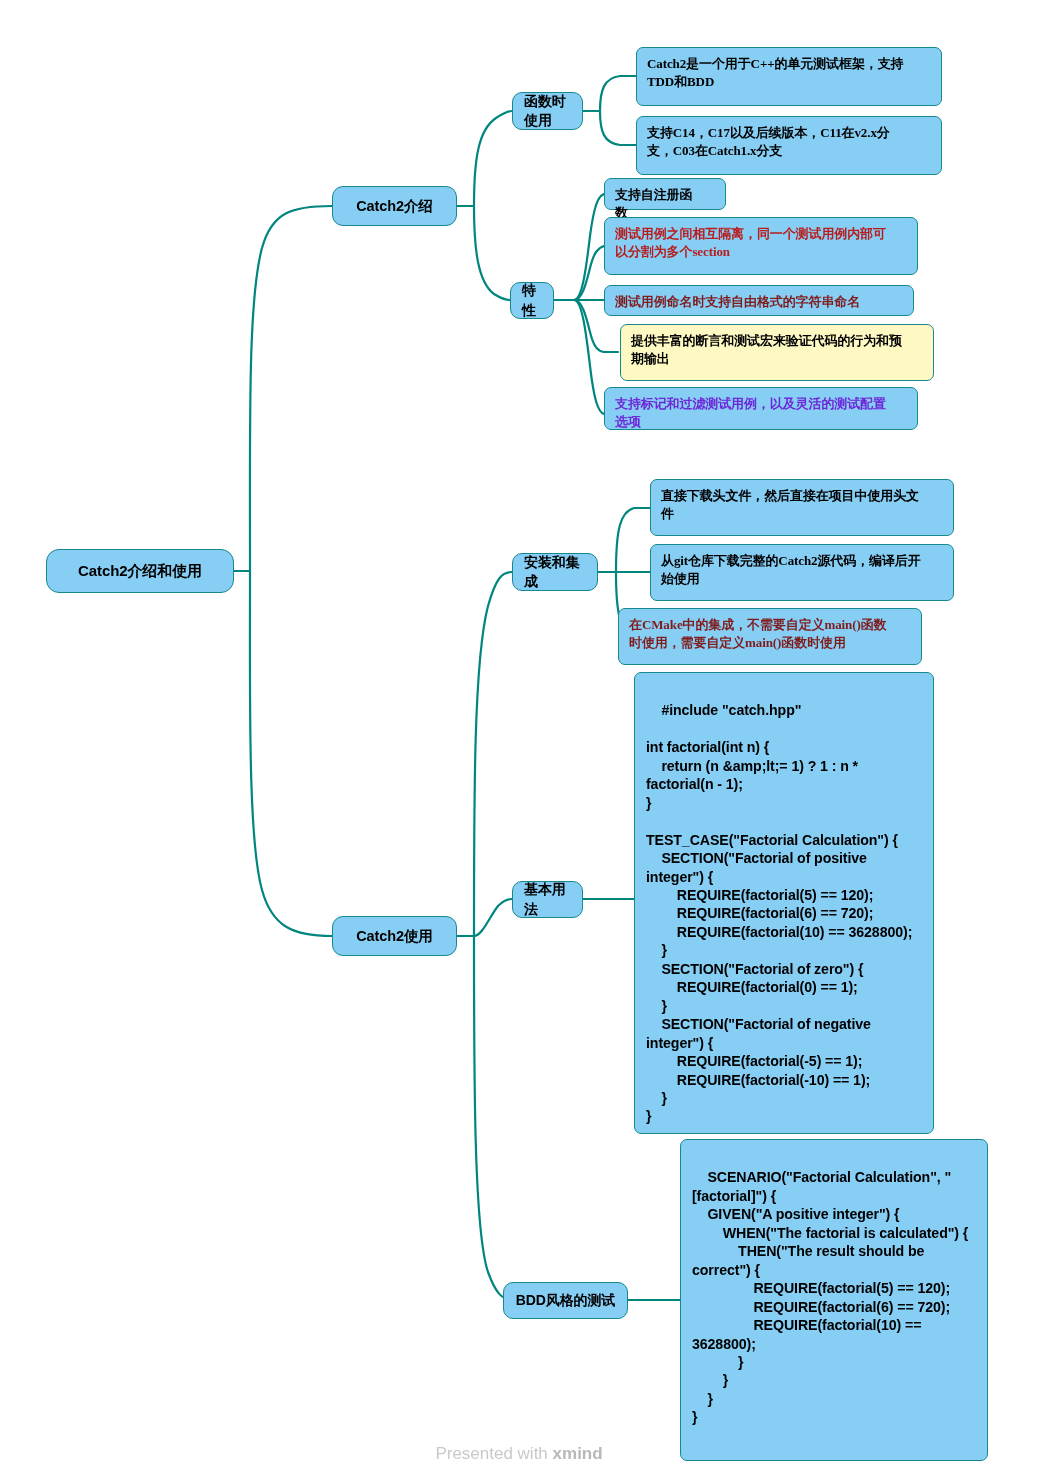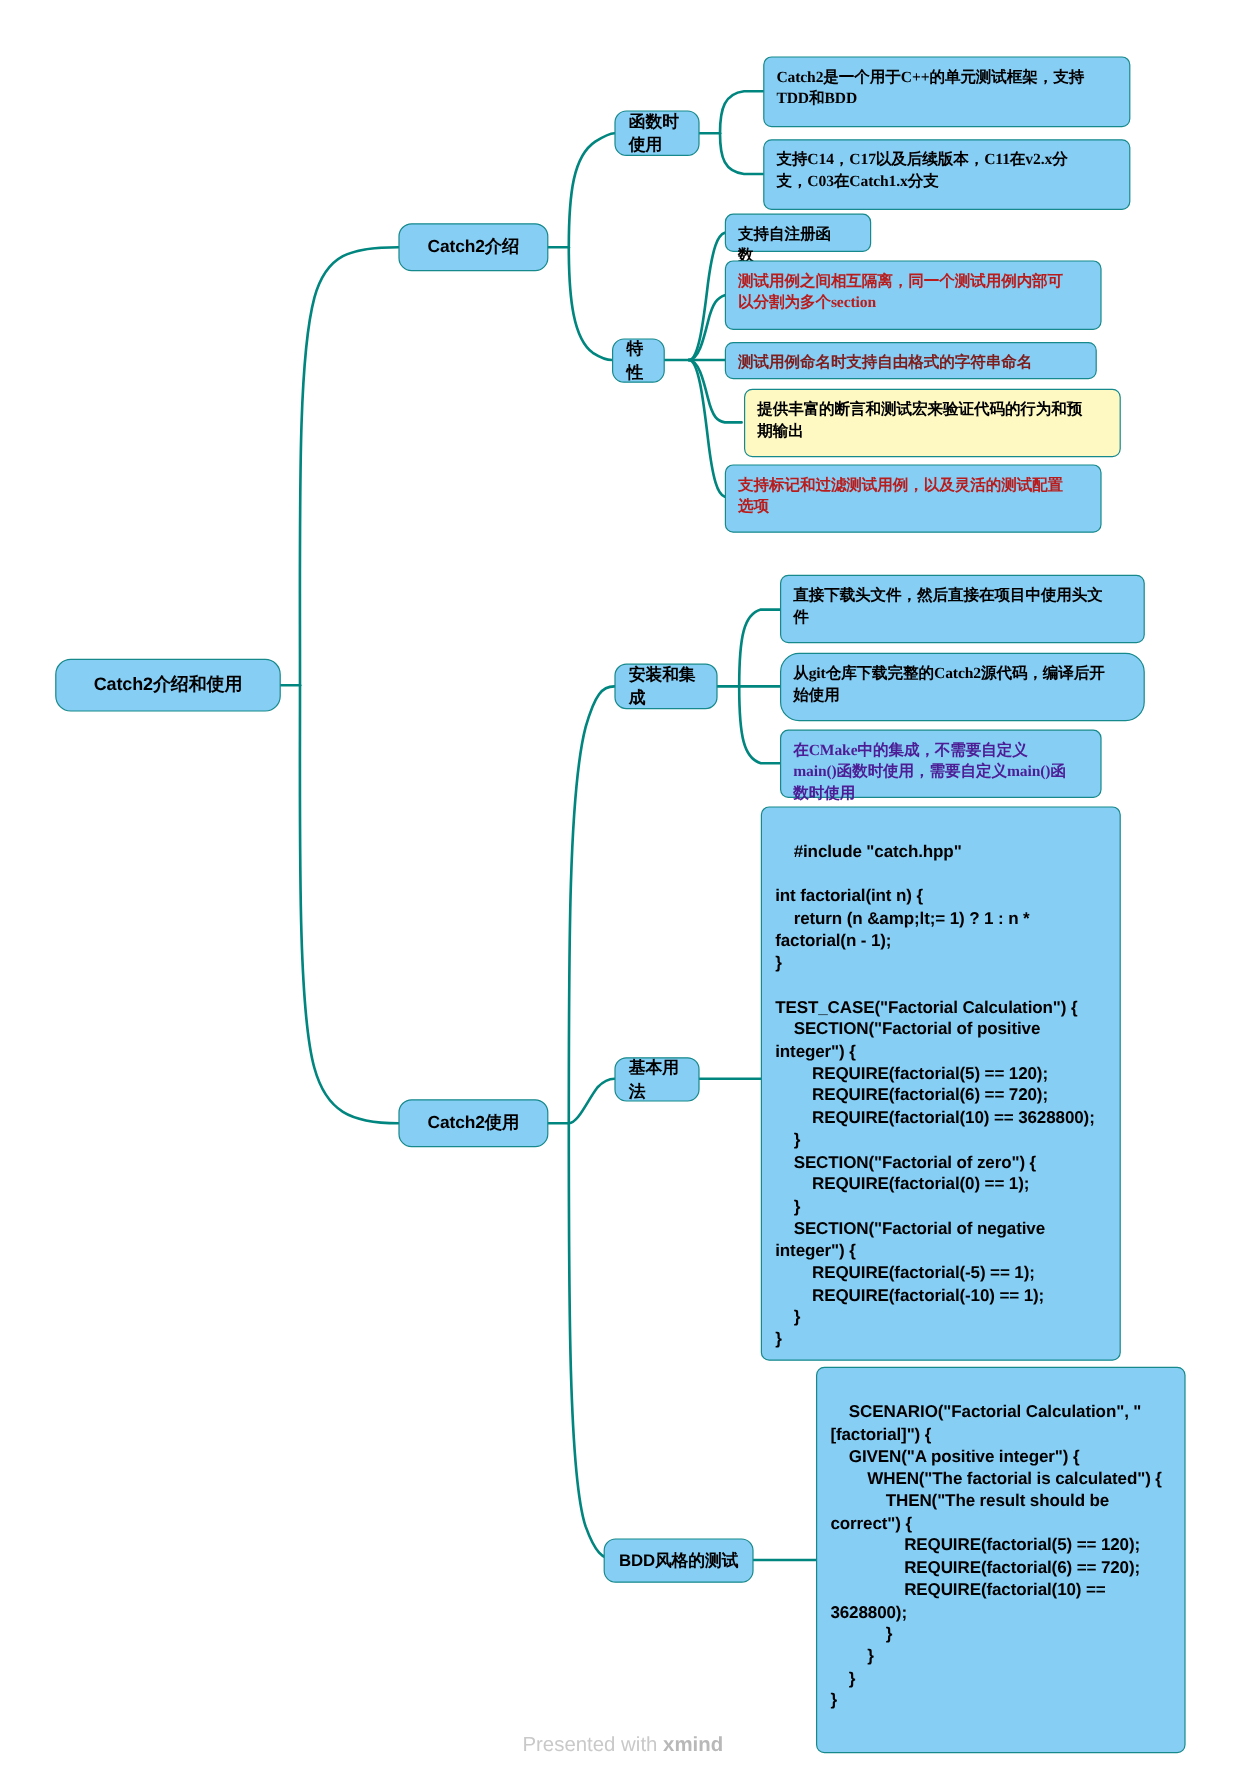--- a/index.html
+++ b/index.html
@@ -169,39 +169,39 @@
   </div>
   <div class="node leaf" style="left: 604px; top: 217px; width: 314px; height: 58px; background: rgb(135, 206, 245); border-color: rgb(21, 137, 139); color: #b91c1c;">
     <span>测试用例之间相互隔离，同一个测试用例内部可以分割为多个section</span>
   </div>
   <div class="node leaf" style="left: 604px; top: 285px; width: 310px; height: 31px; background: rgb(135, 206, 245); border-color: rgb(21, 137, 139); color: #7f1d1d;">
     <span>测试用例命名时支持自由格式的字符串命名</span>
   </div>
   <div class="node leaf" style="left: 620px; top: 324px; width: 314px; height: 57px; background: #fef9c3; border-color: rgb(21, 137, 139); color: rgb(0, 0, 0);">
     <span>提供丰富的断言和测试宏来验证代码的行为和预期输出</span>
   </div>
-  <div class="node leaf" style="left: 604px; top: 387px; width: 314px; height: 57px; background: rgb(135, 206, 245); border-color: rgb(21, 137, 139); color: #b91c1c;">
+  <div class="node leaf" style="left: 604px; top: 387px; width: 314px; height: 43px; background: rgb(135, 206, 245); border-color: rgb(21, 137, 139); color: #6d28d9;">
     <span>支持标记和过滤测试用例，以及灵活的测试配置选项</span>
   </div>
 
   <div class="node branch" style="left: 332px; top: 916px; width: 125px; height: 40px; background: rgb(135, 206, 245); border-color: rgb(21, 137, 139); color: rgb(0, 0, 0);">
     <span>Catch2使用</span>
   </div>
 
   <div class="node sub" style="left: 512px; top: 553px; width: 86px; height: 38px; background: rgb(135, 206, 245); border-color: rgb(21, 137, 139); color: rgb(0, 0, 0);">
     <span>安装和集成</span>
   </div>
 
   <div class="node leaf" style="left: 650px; top: 479px; width: 304px; height: 57px; background: rgb(135, 206, 245); border-color: rgb(21, 137, 139); color: rgb(0, 0, 0);">
     <span>直接下载头文件，然后直接在项目中使用头文件</span>
   </div>
-  <div class="node leaf" style="left: 650px; top: 544px; width: 304px; height: 57px; background: rgb(135, 206, 245); border-color: rgb(21, 137, 139); color: rgb(0, 0, 0); border-radius: 16px;">
+  <div class="node leaf" style="left: 650px; top: 544px; width: 304px; height: 57px; background: rgb(135, 206, 245); border-color: rgb(21, 137, 139); color: rgb(0, 0, 0);">
     <span>从git仓库下载完整的Catch2源代码，编译后开始使用</span>
   </div>
-  <div class="node leaf" style="left: 650px; top: 608px; width: 268px; height: 57px; background: rgb(135, 206, 245); border-color: rgb(21, 137, 139); color: #4c1d95;">
+  <div class="node leaf" style="left: 618px; top: 608px; width: 304px; height: 57px; background: rgb(135, 206, 245); border-color: rgb(21, 137, 139); color: #7f1d1d;">
     <span>在CMake中的集成，不需要自定义main()函数时使用，需要自定义main()函数时使用</span>
   </div>
 
   <div class="node sub" style="left: 512px; top: 881px; width: 71px; height: 37px; background: rgb(135, 206, 245); border-color: rgb(21, 137, 139); color: rgb(0, 0, 0);">
     <span>基本用法</span>
   </div>
 
   <div class="node code" style="left: 634px; top: 672px; width: 300px; height: 462px; background: rgb(135, 206, 245); border-color: rgb(21, 137, 139); color: rgb(0, 0, 0);">
     <span>#include "catch.hpp"
 

